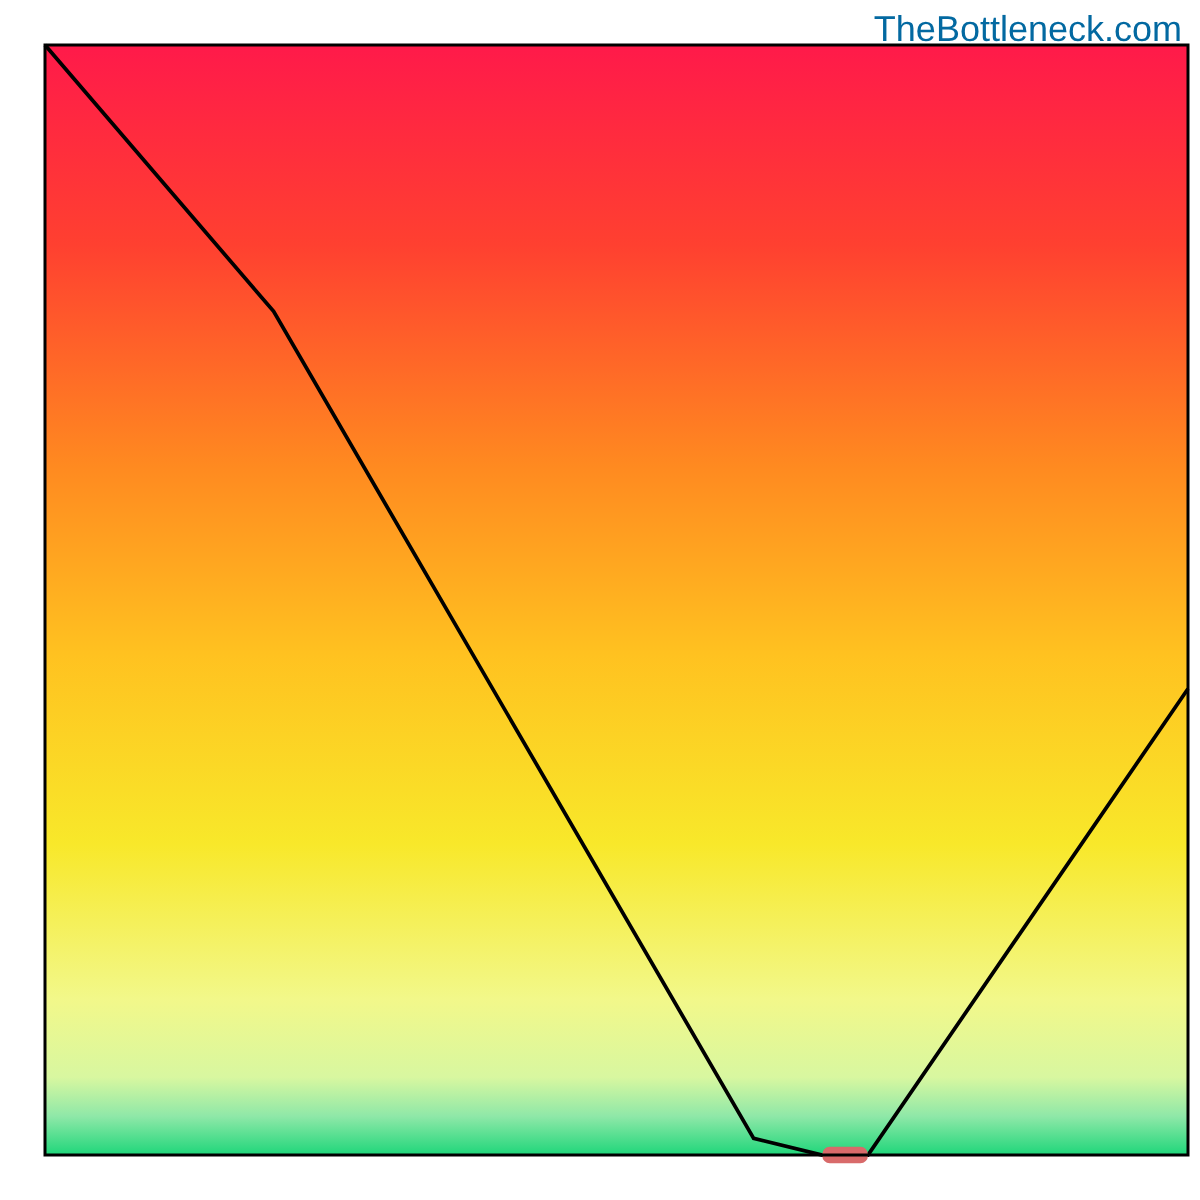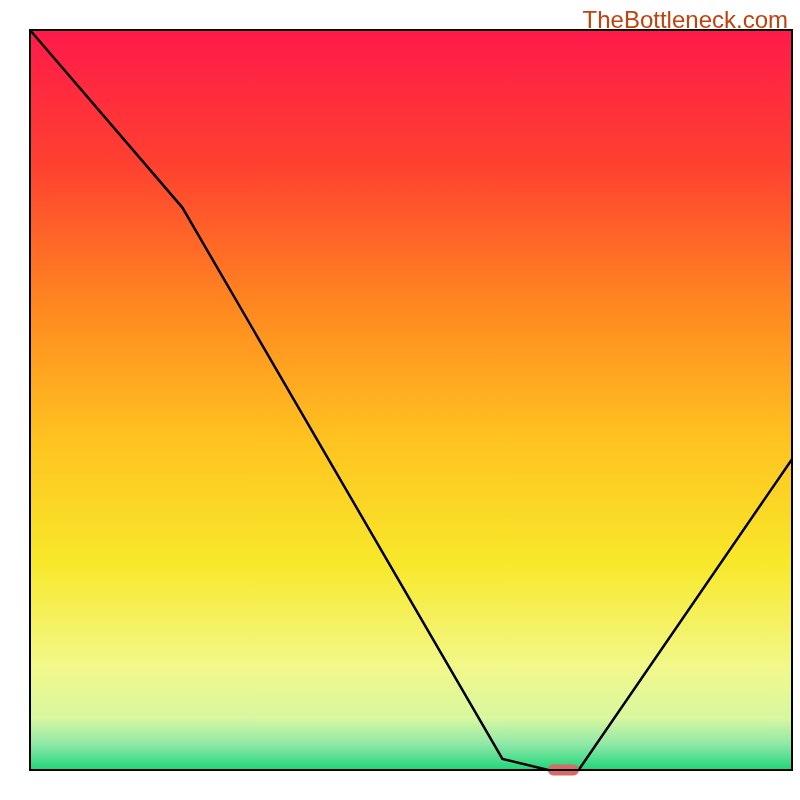--- a/index.html
+++ b/index.html
@@ -12,21 +12,21 @@
   }
   .chart-container {
     position: relative;
     width: 800px;
     height: 800px;
   }
   .watermark {
     position: absolute;
     top: 6px;
     right: 12px;
-    color: #c2410c;
+    color: #0369a1;
     font-size: 24px;
     font-weight: 500;
     z-index: 10;
   }
   svg {
     display: block;
   }
 </style>
 </head>
 <body>

